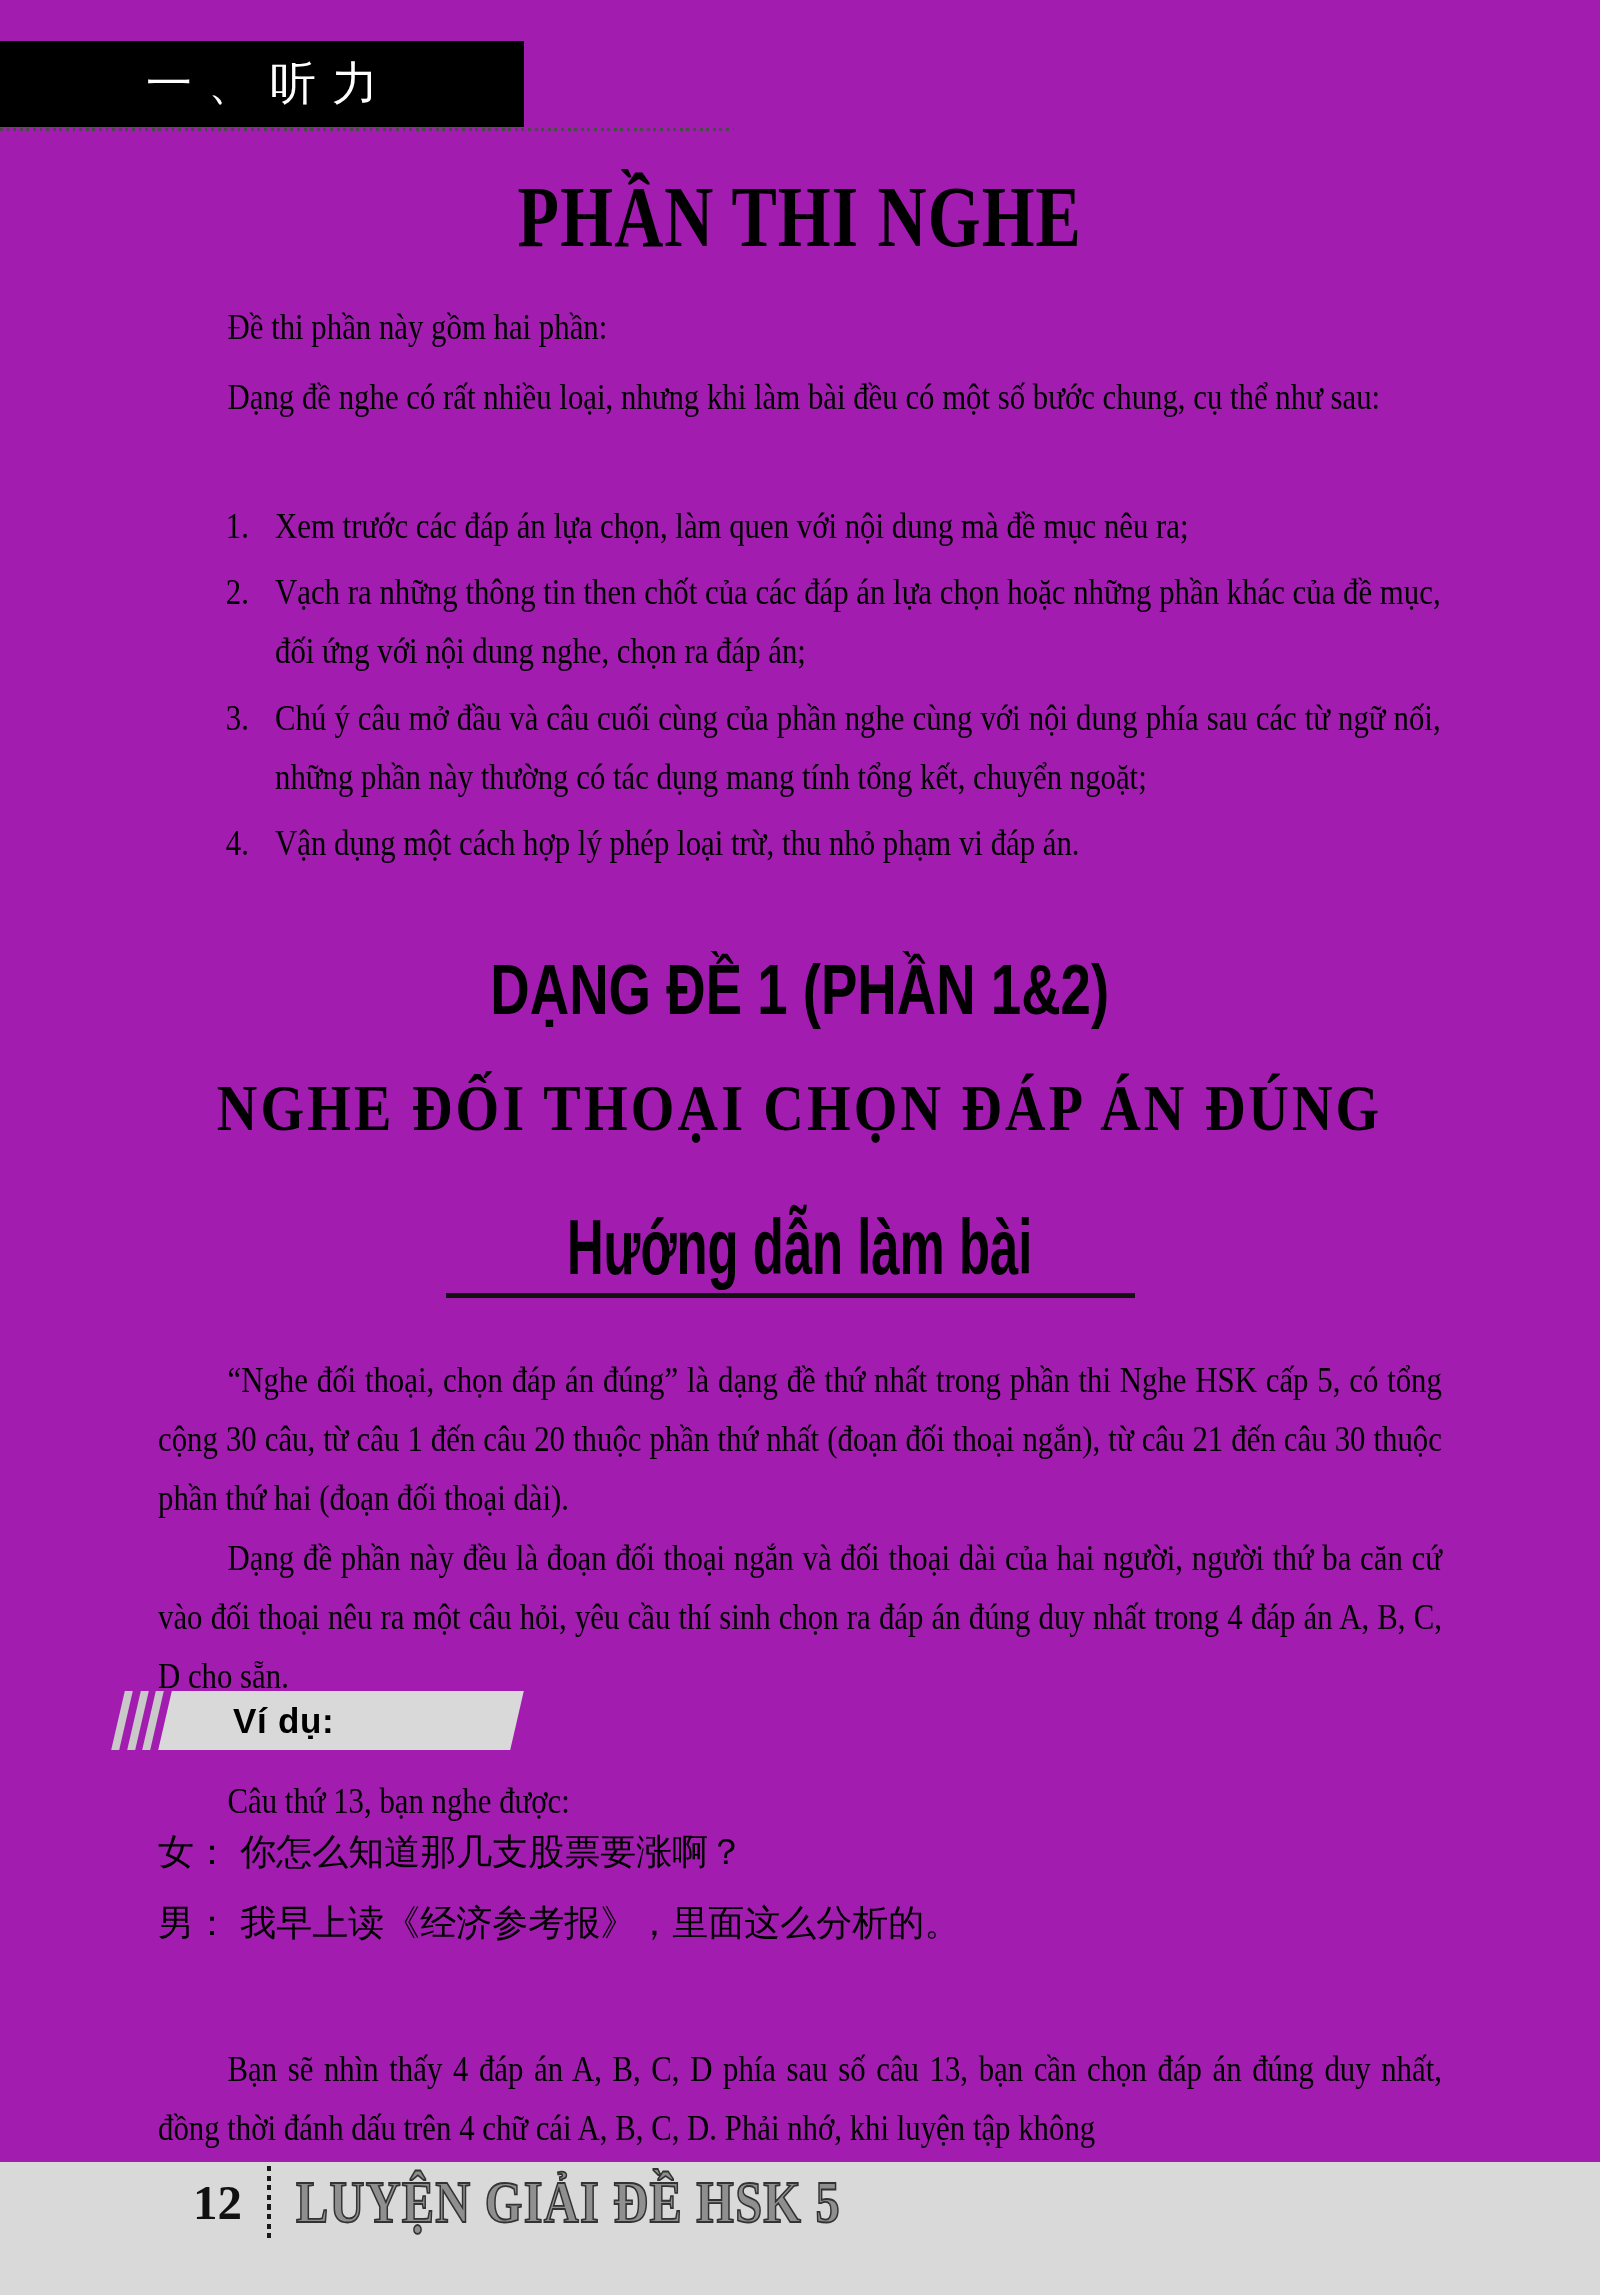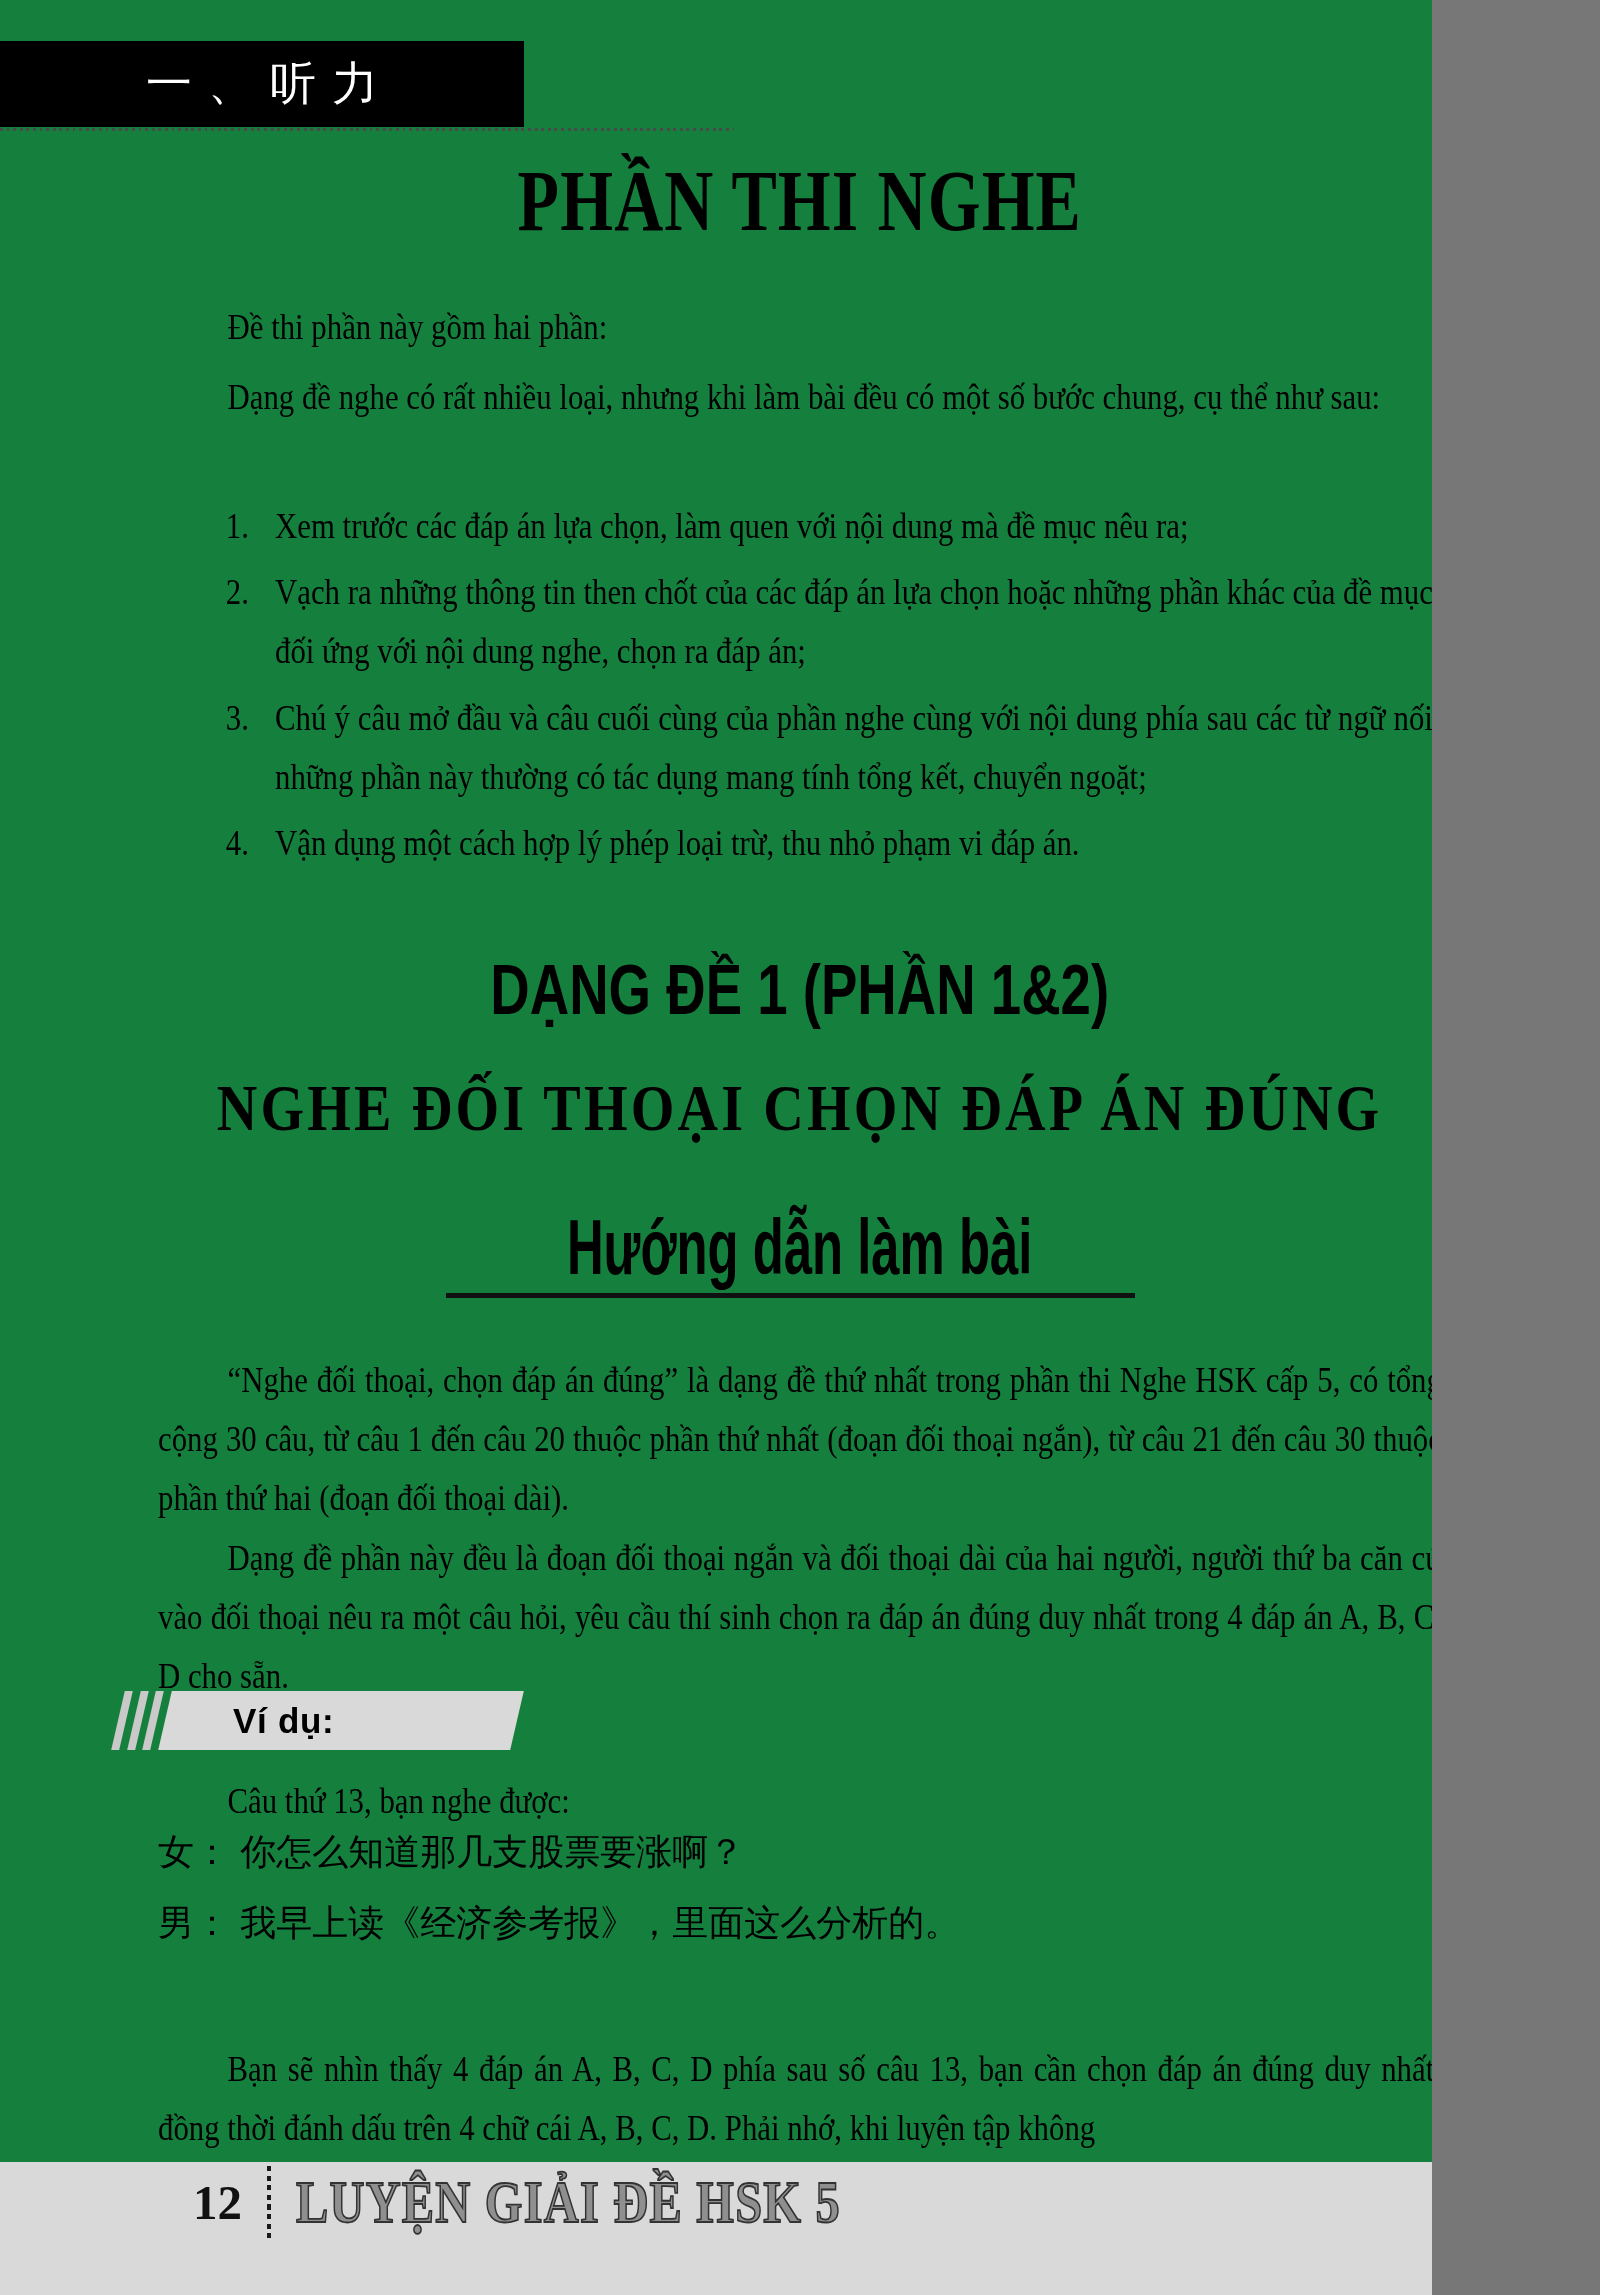--- a/index.html
+++ b/index.html
@@ -1,19 +1,19 @@
 <!DOCTYPE html>
 <html style="font-size:11.8px"><head>
 <meta charset="utf-8">
 <style>
   * { margin:0; padding:0; box-sizing:border-box; }
   html,body { background:#777; }
   .page {
-    position:relative; width:1432px; height:2295px;
-    background:#15803d; overflow:hidden;
+    position:relative; width:1600px; height:2295px;
+    background:#a21caf; overflow:hidden;
     font-family:"Liberation Serif","DejaVu Serif",serif;
     color:#000;
   }
   
   .header-bar {
     position:absolute; left:0; top:41px; width:524px; height:86px;
     background:#000; display:flex; align-items:center; justify-content:center;
   }
   .header-bar .cn {
     color:#fff; font-size:46px; letter-spacing:16px; padding-left:16px;
@@ -102,21 +102,21 @@
 </head>
 <body>
 
 <div class="page">
 
   <div class="header-bar">
     <span class="cn">一、听力</span>
   </div>
   <div class="header-rule"></div>
 
-  <div class="center-wrap" style="top:157px;">
+  <div class="center-wrap" style="top:173px;">
     <span class="main-title-text">PHẦN THI NGHE</span>
   </div>
 
   <div class="block plain" style="top:298px;">Đề thi phần này gồm hai phần:</div>
 
   <div class="block para" style="top:368px;">Dạng đề nghe có rất nhiều loại, nhưng khi làm bài đều có một số bước chung, cụ thể như sau:</div>
 
   <div class="block" style="top:497px;">
     <ol class="steps">
       <li>

